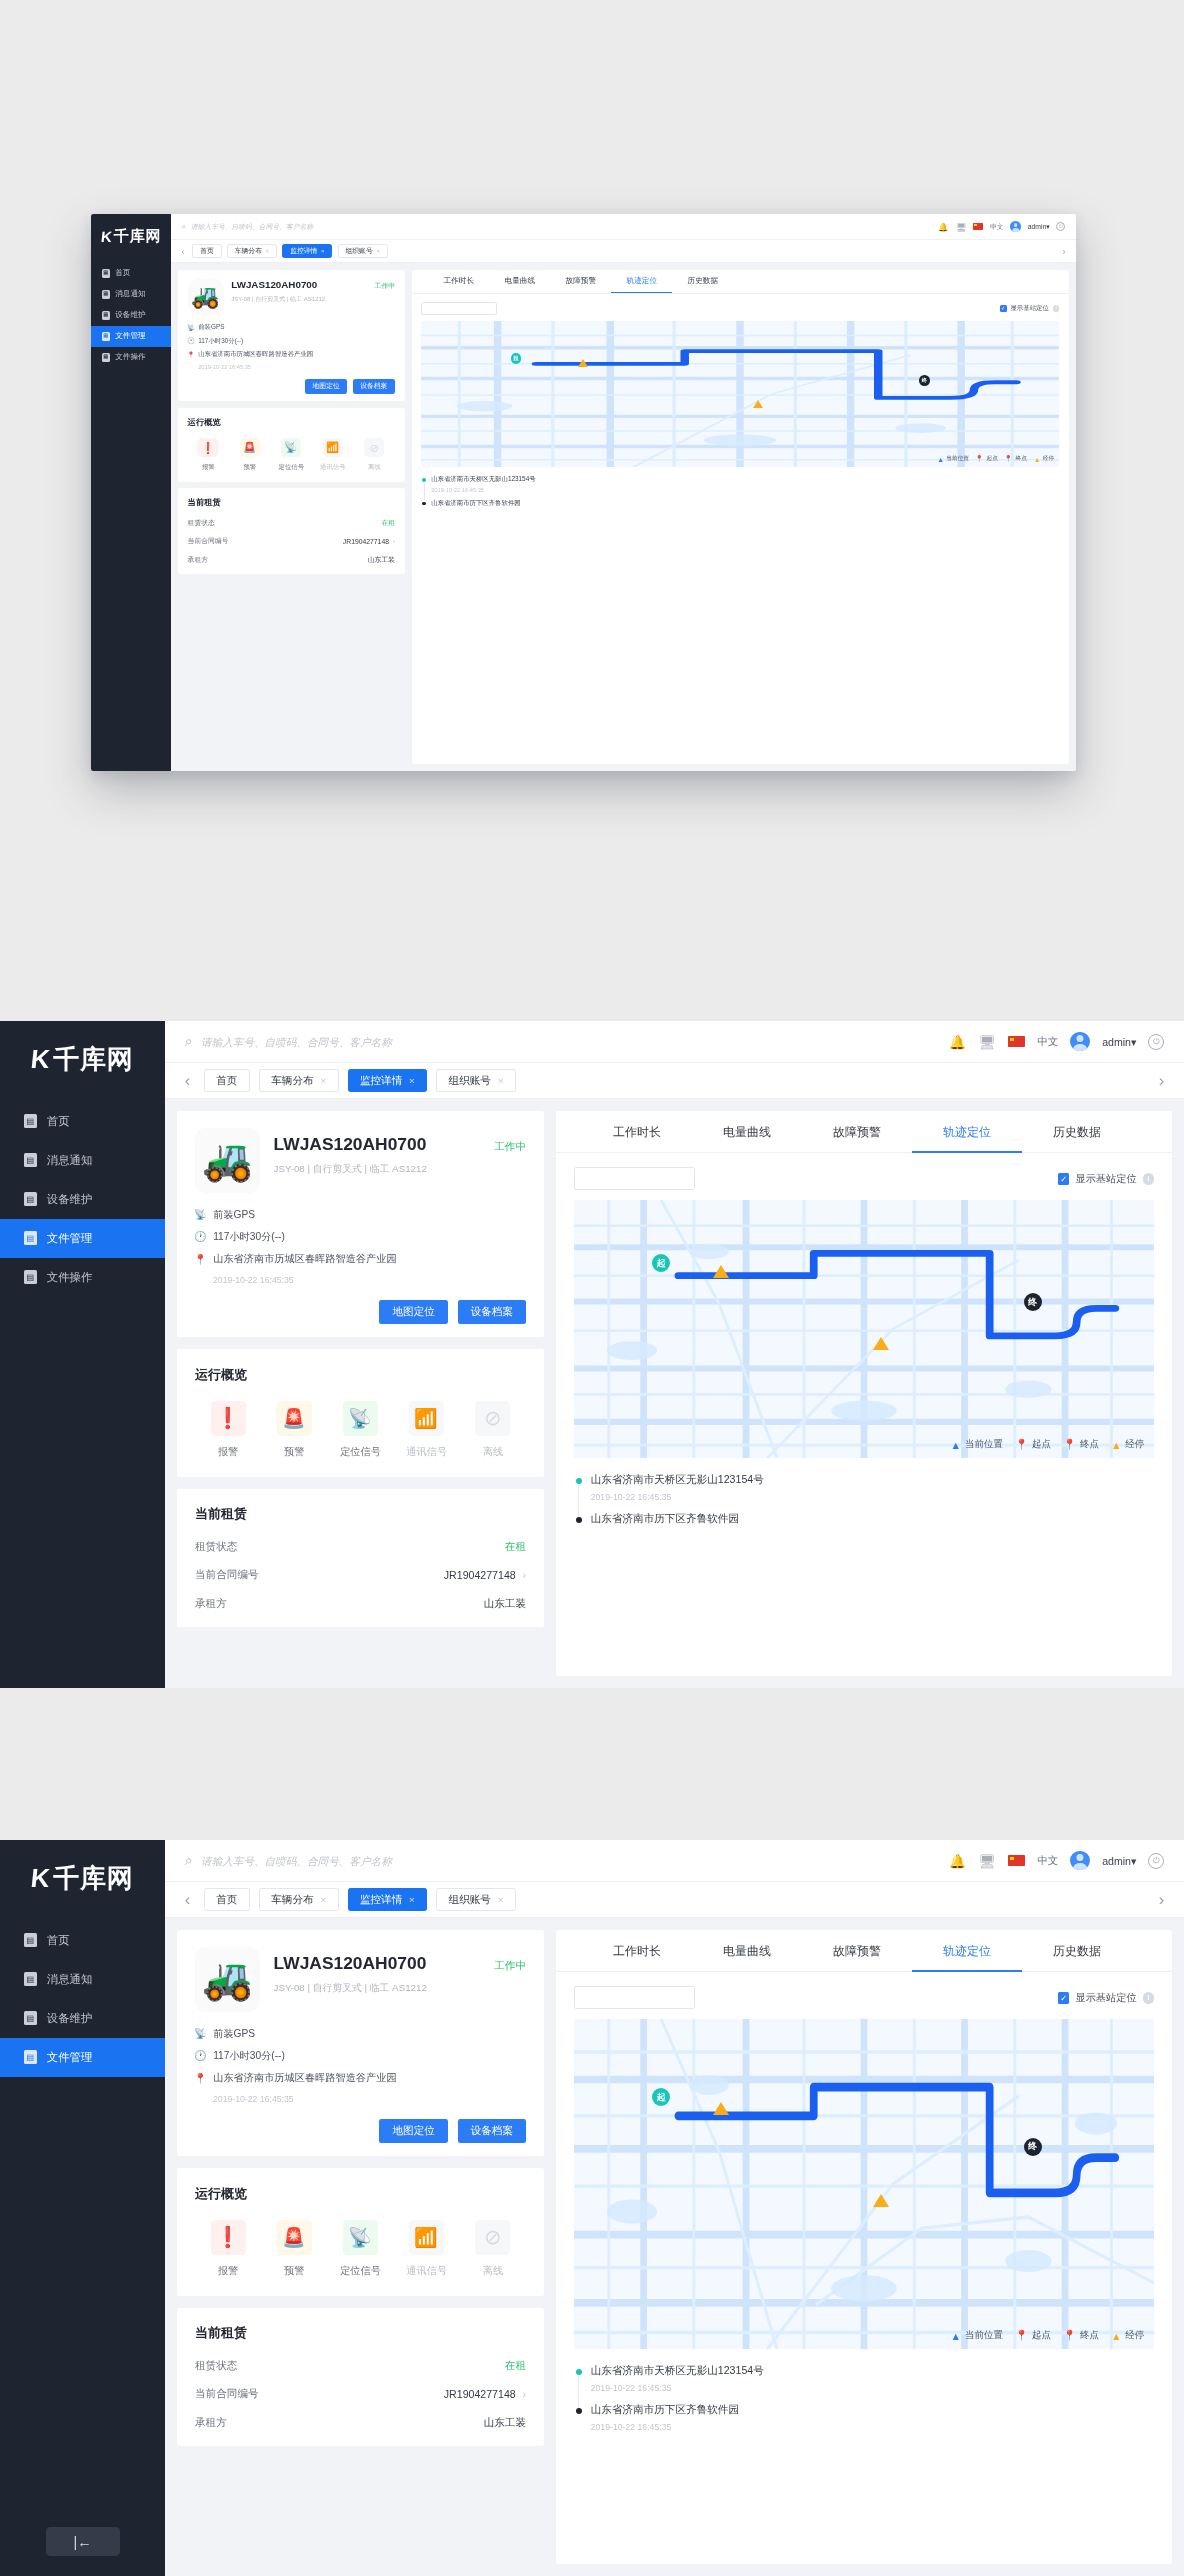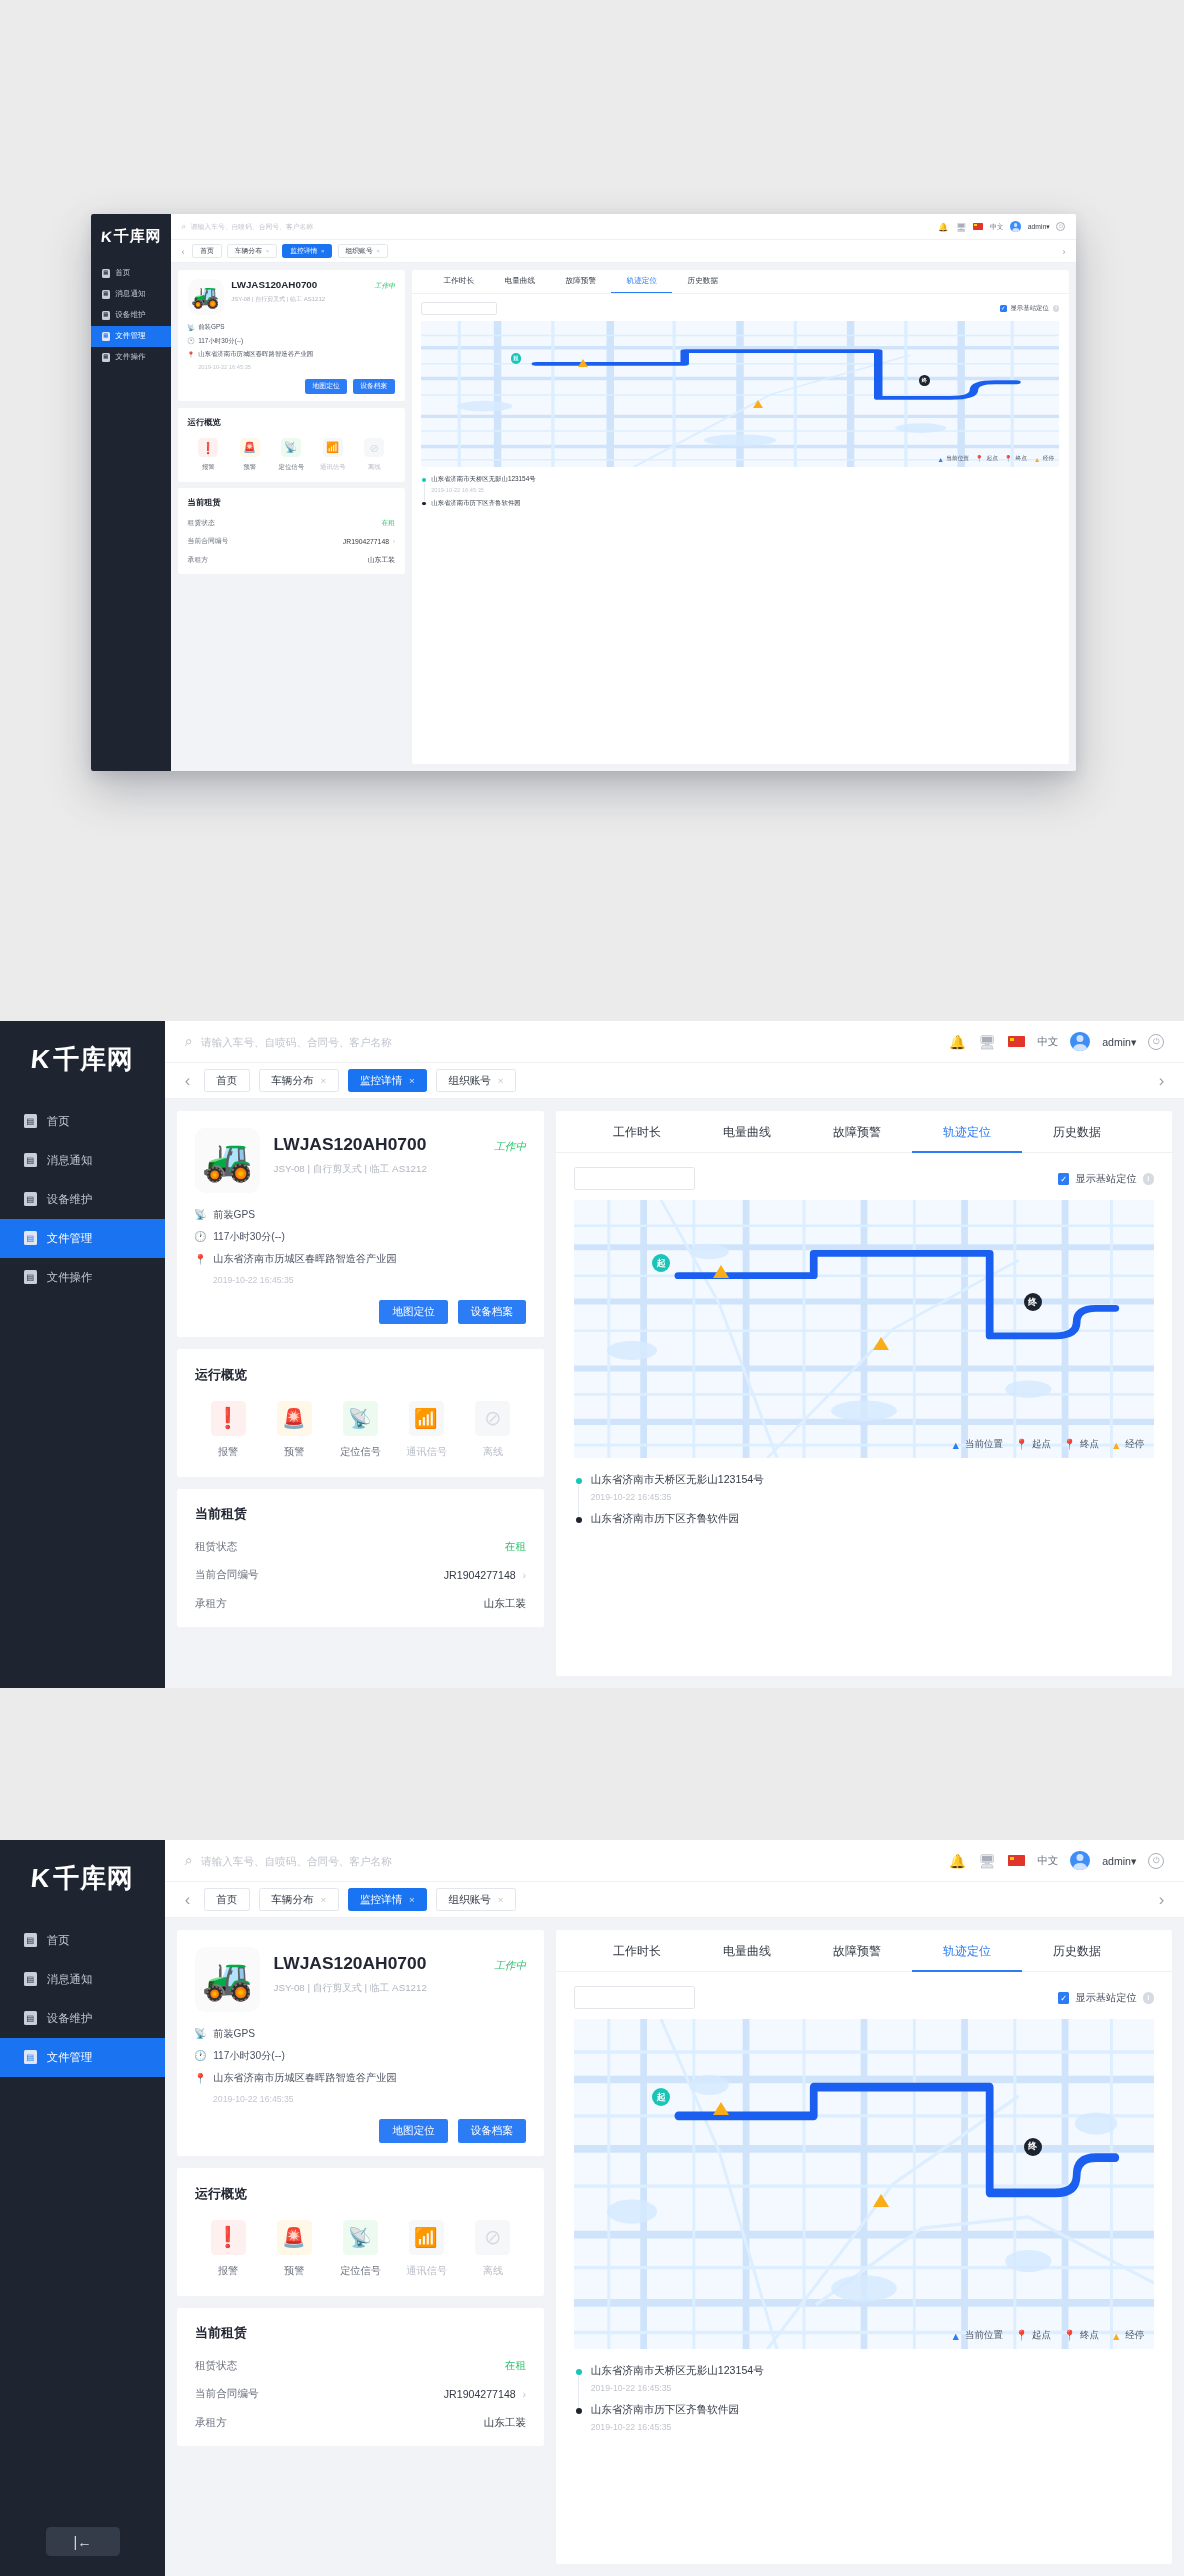--- a/index.html
+++ b/index.html
@@ -72,20 +72,21 @@
     background: #fff; display: flex; align-items: center;
     border-bottom: 0.8px solid #eef0f4;
     flex: 0 0 auto;
   }
   .search-wrap { display: flex; align-items: center; flex: 1 1 auto; min-width: 0; }
   .search-ico { color: #b9bdc7; flex: 0 0 auto; }
   .search-input {
     border: none; outline: none; background: transparent;
     color: #b5bac4; width: 100%;
     font-family: inherit;
+    font-style: italic;
   }
   .search-input::placeholder { color: #c0c4cd; }
   .top-actions { display: flex; align-items: center; flex: 0 0 auto; }
   .ico-btn { color: #a9aeb8; display: flex; align-items: center; justify-content: center; cursor: pointer; }
   .flag {
     background: #e1342b; position: relative; flex: 0 0 auto;
     border-radius: 0.8px;
   }
   .flag::after {
     content: ""; position: absolute; left: 12%; top: 18%;
@@ -136,21 +137,21 @@
   
   .veh-head { display: flex; align-items: flex-start; }
   .veh-img {
     background: #fafafa; border-radius: 10.6px;
     display: flex; align-items: center; justify-content: center;
     flex: 0 0 auto; overflow: hidden;
   }
   .veh-meta { flex: 1 1 auto; min-width: 0; }
   .veh-title-row { display: flex; align-items: baseline; justify-content: space-between; }
   .veh-title { color: #222733; font-weight: bold; white-space: nowrap; }
-  .veh-status { color: #2dc26b; white-space: nowrap; font-style: italic; }
+  .veh-status { color: #2dc26b; white-space: nowrap; }
   .veh-sub { color: #b0b5bf; white-space: nowrap; }
   .veh-line { display: flex; align-items: center; color: #4a5060; white-space: nowrap; }
   .veh-line .li { color: #b7bcc6; flex: 0 0 auto; display:inline-flex; align-items:center; justify-content:center;}
   .veh-ts { color: #c2c6cf; }
   .veh-btns { display: flex; justify-content: flex-end; }
   .btn-primary {
     background: #2c7cf6; color: #fff; border: none; border-radius: 2.3px;
     cursor: pointer; font-family: inherit; white-space: nowrap;
   }
 

